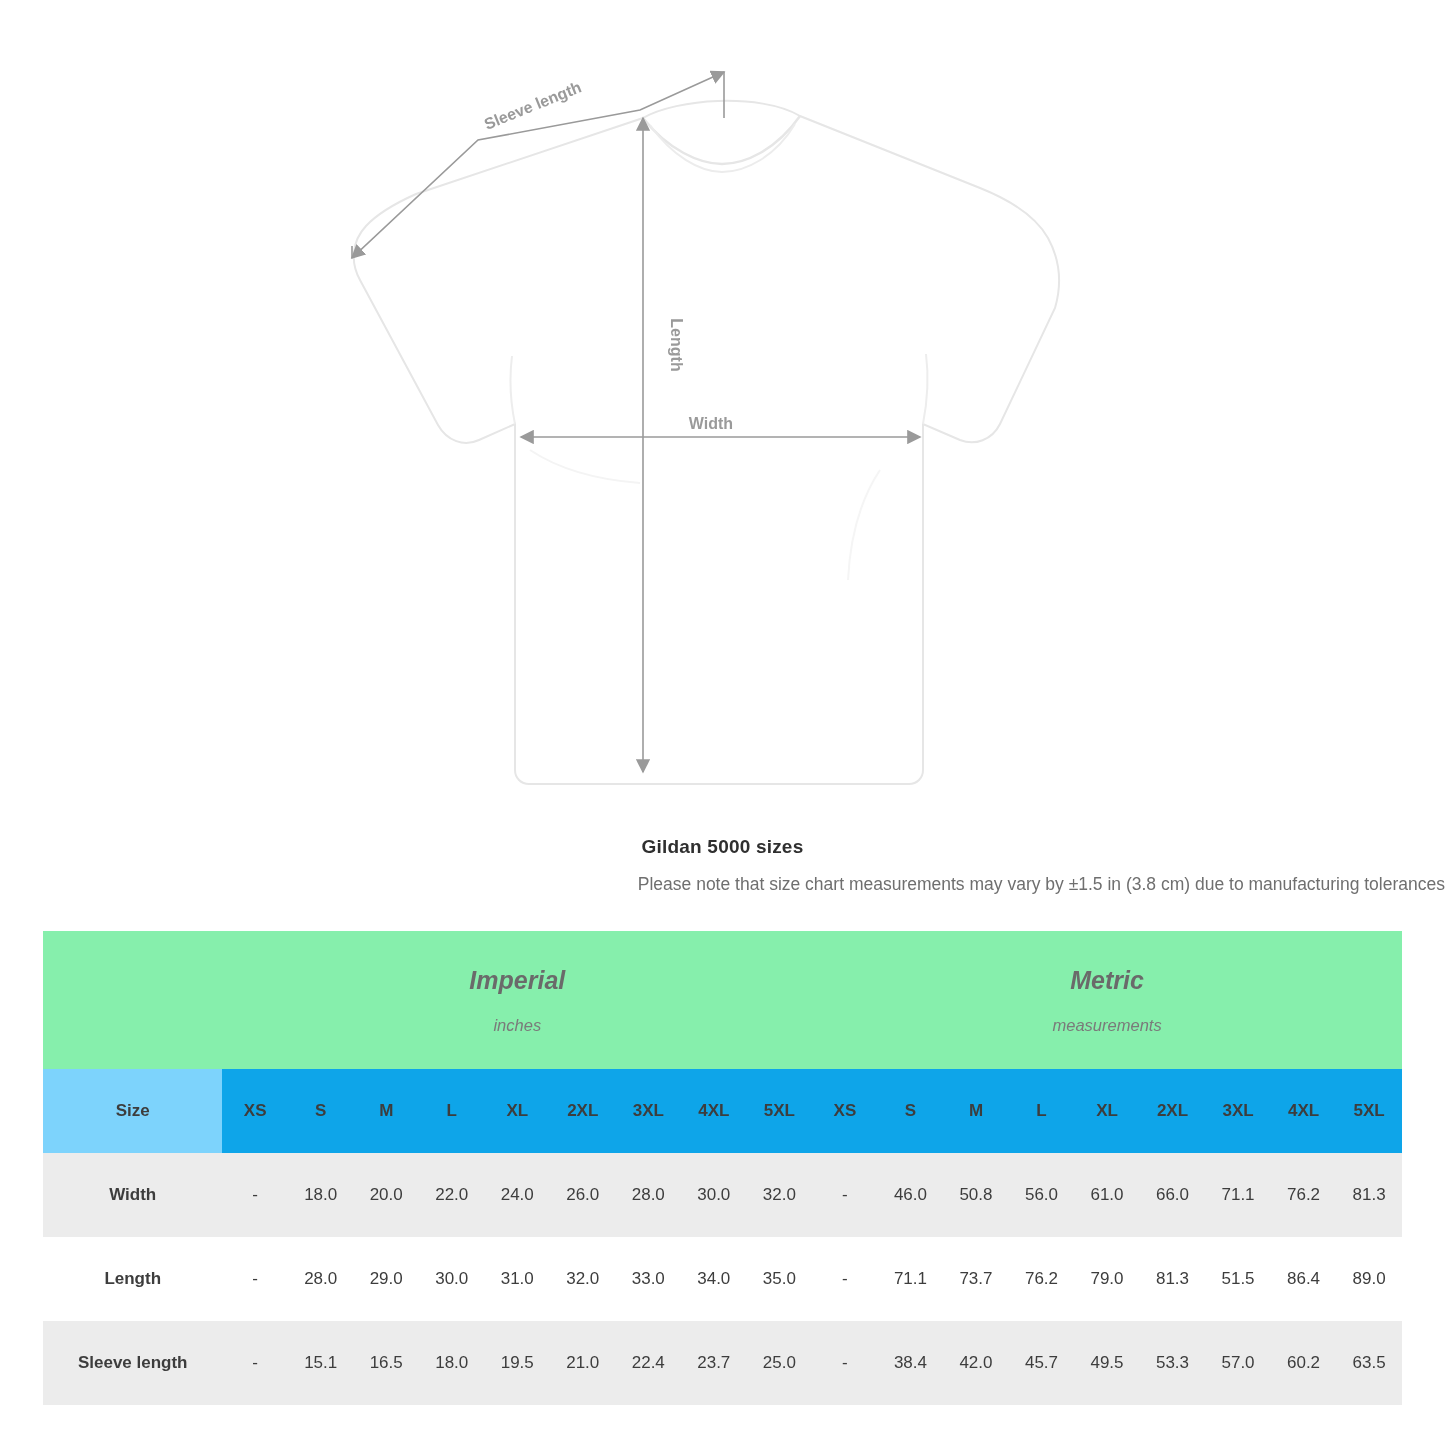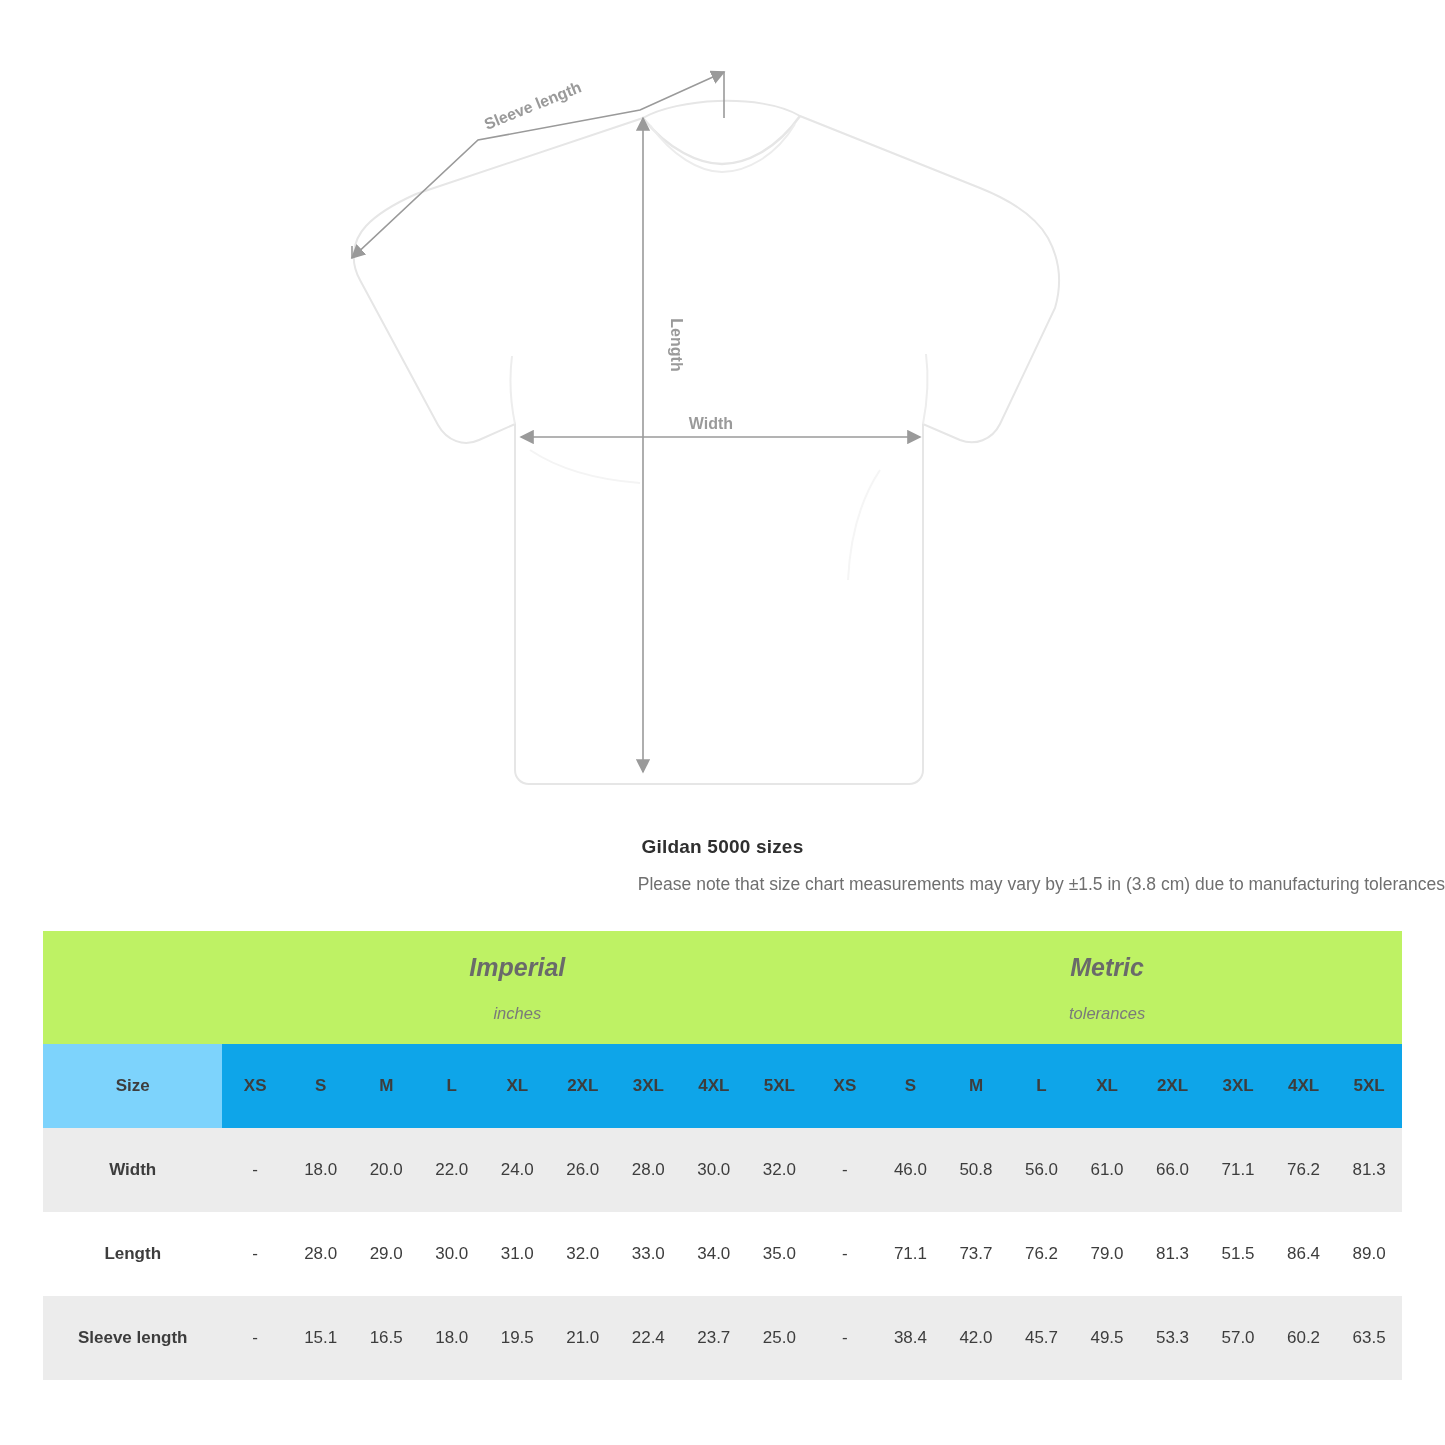--- a/index.html
+++ b/index.html
@@ -59,22 +59,22 @@
     width: 100%;
     table-layout: fixed;
   }
   table.size-table td, table.size-table th {
     padding: 0;
     margin: 0;
     border: none;
   }
 
   .unit-header td {
-    height: 113px;
-    background: #bef264;
+    height: 138px;
+    background: #86efac;
     vertical-align: middle;
     text-align: center;
   }
   .unit-sys {
     font-size: 25px;
     font-style: italic;
     font-weight: bold;
     color: #6a6a6a;
     line-height: 1.25;
   }
@@ -217,21 +217,21 @@
       <tbody>
 
         <tr class="unit-header">
           <td></td>
           <td colspan="9">
             <div class="unit-sys">Imperial</div>
             <div class="unit-name">inches</div>
           </td>
           <td colspan="9">
             <div class="unit-sys">Metric</div>
-            <div class="unit-name">tolerances</div>
+            <div class="unit-name">measurements</div>
           </td>
         </tr>
 
         <tr class="r-size">
           <td class="label-cell row-label">Size</td>
           <td class="hdr-cell">XS</td>
           <td class="hdr-cell">S</td>
           <td class="hdr-cell">M</td>
           <td class="hdr-cell">L</td>
           <td class="hdr-cell">XL</td>

